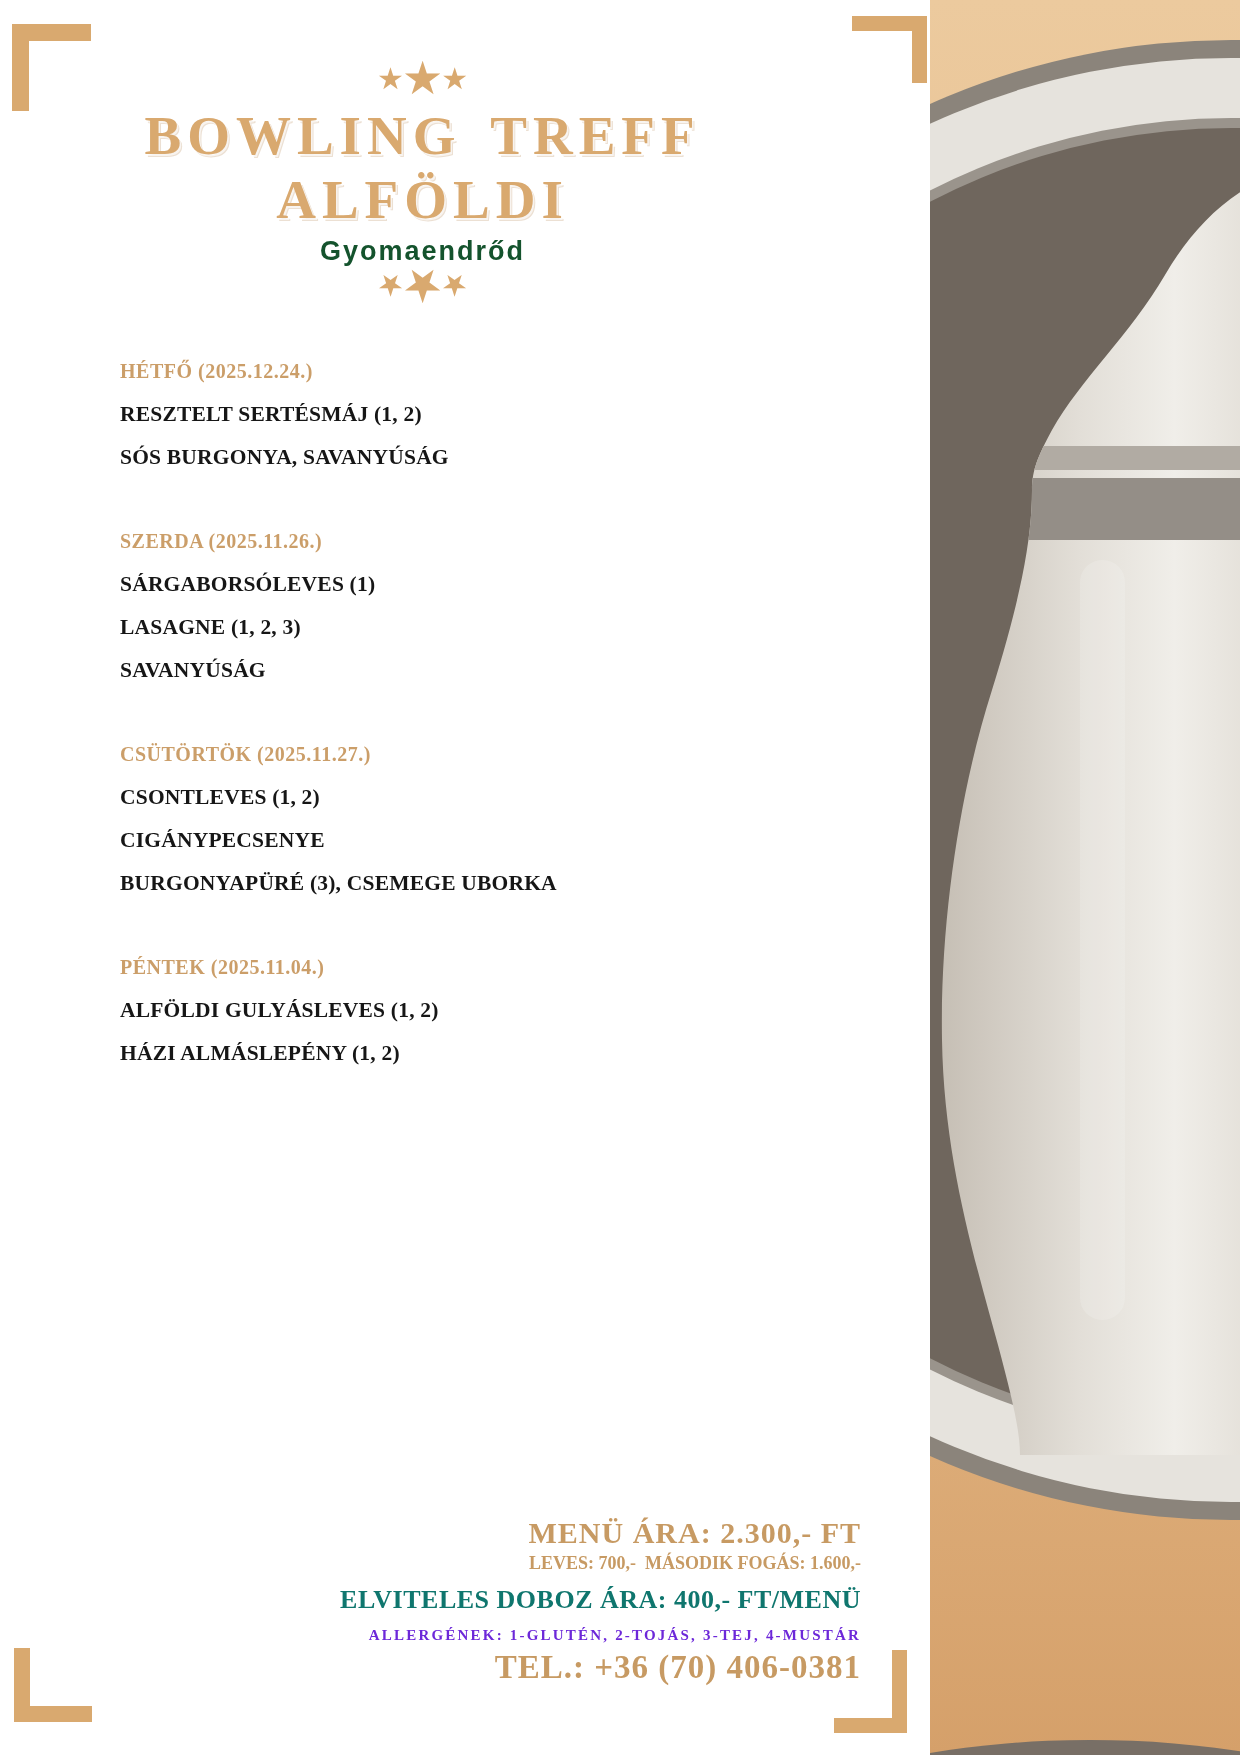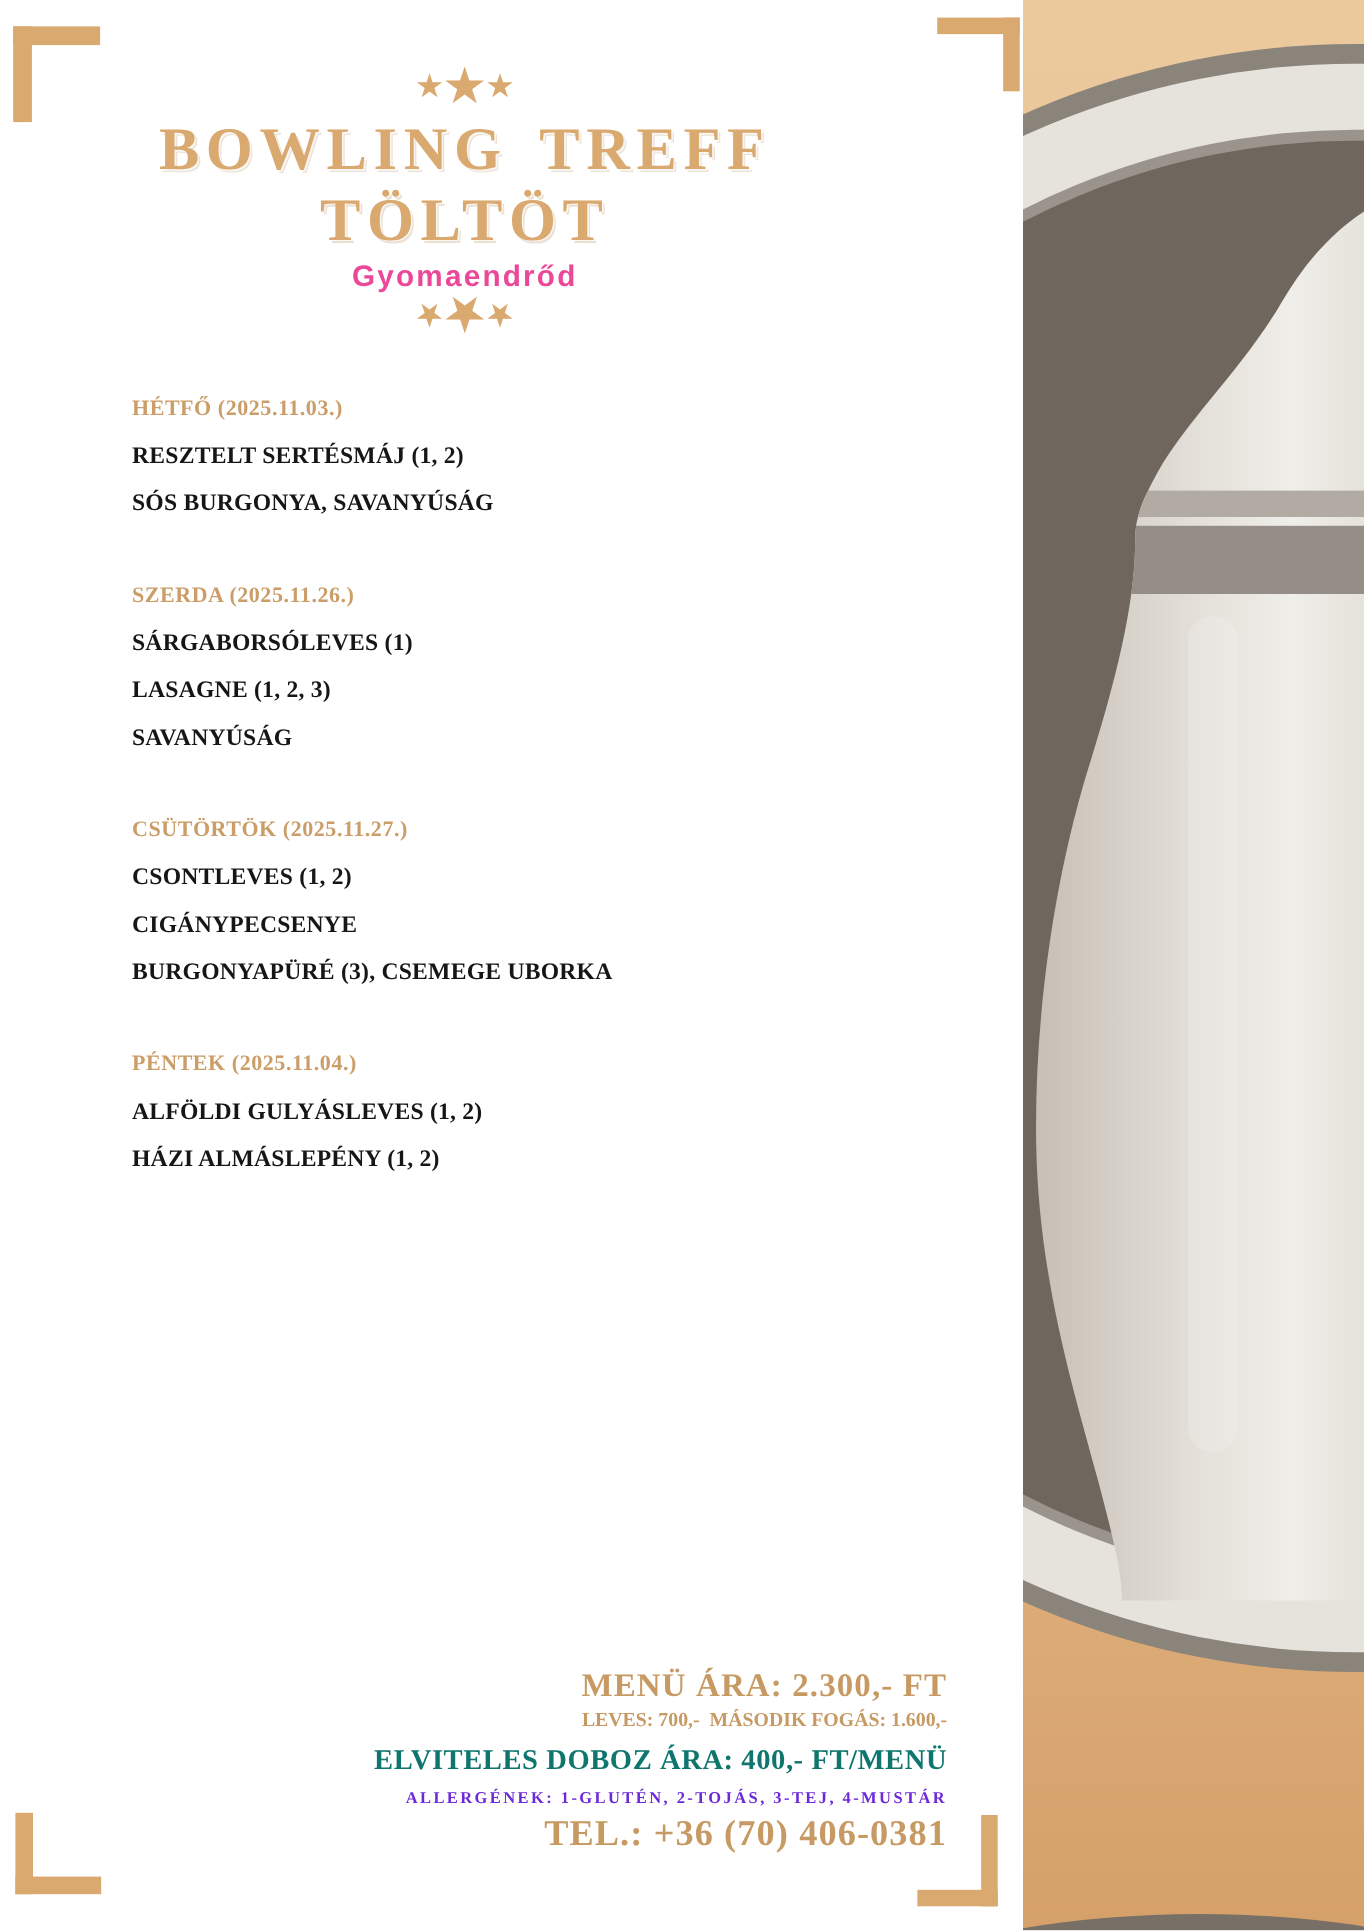--- a/index.html
+++ b/index.html
@@ -27,21 +27,21 @@
     font-family:Liberation Serif, serif;
     font-weight:bold;color:#d9a96f;line-height:1;
     letter-spacing:6px;word-spacing:10px;
     text-shadow:1.5px 1.5px 0 rgba(255,255,255,0.65), 2.5px 2.5px 0 rgba(180,130,80,0.25);
   }
   .title1{top:108px;font-size:55px;}
   .title2{top:172px;font-size:55px;}
   .subtitle{
     position:absolute;left:0;right:0;top:236px;
     font-family:"Liberation Sans",sans-serif;font-weight:bold;
-    color:#ec4899;font-size:27px;letter-spacing:2px;
+    color:#14532d;font-size:27px;letter-spacing:2px;
   }
   
   .menu{position:absolute;left:120px;top:350px;width:720px;}
   .day{margin-bottom:41px;}
   .day-label{
     color:#cb9e69;font-weight:bold;font-size:20px;line-height:43px;letter-spacing:0.5px;
   }
   .item{
     color:#161616;font-weight:bold;font-size:21.5px;line-height:43px;letter-spacing:0.2px;
   }
@@ -63,30 +63,30 @@
 <div class="bracket tl"></div>
 <div class="bracket tr"></div>
 <div class="bracket bl"></div>
 <div class="bracket br"></div>
 
 <div class="header">
   <div class="stars stars-top">
     <span class="star">★</span><span class="star big">★</span><span class="star">★</span>
   </div>
   <div class="title title1">BOWLING TREFF</div>
-  <div class="title title2">TÖLTÖT</div>
+  <div class="title title2">ALFÖLDI</div>
   <div class="subtitle">Gyomaendrőd</div>
   <div class="stars stars-bottom">
     <span class="star">★</span><span class="star big">★</span><span class="star">★</span>
   </div>
 </div>
 
 <div class="menu">
   <div class="day">
-    <div class="day-label">HÉTFŐ (2025.11.03.)</div>
+    <div class="day-label">HÉTFŐ (2025.12.24.)</div>
     <div class="item">RESZTELT SERTÉSMÁJ (1, 2)</div>
     <div class="item">SÓS BURGONYA, SAVANYÚSÁG</div>
   </div>
   <div class="day">
     <div class="day-label">SZERDA (2025.11.26.)</div>
     <div class="item">SÁRGABORSÓLEVES (1)</div>
     <div class="item">LASAGNE (1, 2, 3)</div>
     <div class="item">SAVANYÚSÁG</div>
   </div>
   <div class="day">

